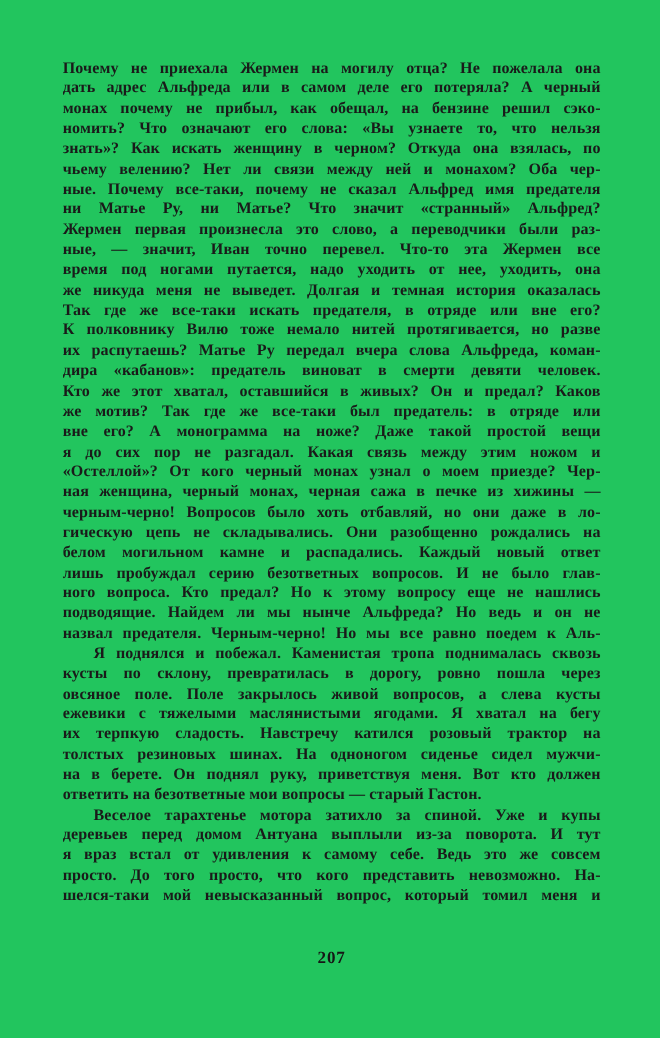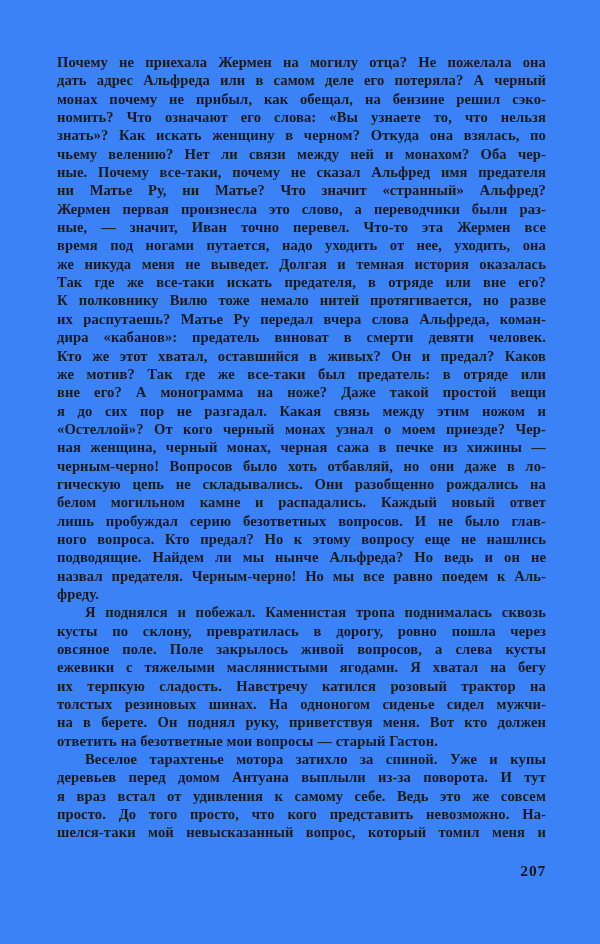--- a/index.html
+++ b/index.html
@@ -5,21 +5,21 @@
   html, body {
     margin: 0;
     padding: 0;
     background: #e8e8e8;
   }
   .page {
     position: relative;
     width: 600px;
     height: 944px;
     margin: 0 auto;
-    background: #3b82f6;
+    background: #22c55e;
     overflow: hidden;
     color: #1a1a1a;
     font-family: "Liberation Serif", "DejaVu Serif", serif;
   }
   .text-block {
     position: absolute;
     left: 57px;
     top: 53px;
     width: 489px;
     font-size: 14.6px;
@@ -39,21 +39,21 @@
   }
   .line.indent {
     padding-left: 28px;
     width: 461px;
   }
   .page-number {
     position: absolute;
     top: 862px;
     left: 57px;
     width: 489px;
-    text-align: right;
+    text-align: center;
     font-size: 15.5px;
     font-weight: 700;
     letter-spacing: 0.8px;
     color: #161616;
   }
 </style>
 </head>
 <body>
 
 <div class="page">
@@ -80,21 +80,20 @@
       <div class="line">я до сих пор не разгадал. Какая связь между этим ножом и</div>
       <div class="line">«Остеллой»? От кого черный монах узнал о моем приезде? Чер-</div>
       <div class="line">ная женщина, черный монах, черная сажа в печке из хижины —</div>
       <div class="line">черным-черно! Вопросов было хоть отбавляй, но они даже в ло-</div>
       <div class="line">гическую цепь не складывались. Они разобщенно рождались на</div>
       <div class="line">белом могильном камне и распадались. Каждый новый ответ</div>
       <div class="line">лишь пробуждал серию безответных вопросов. И не было глав-</div>
       <div class="line">ного вопроса. Кто предал? Но к этому вопросу еще не нашлись</div>
       <div class="line">подводящие. Найдем ли мы нынче Альфреда? Но ведь и он не</div>
       <div class="line">назвал предателя. Черным-черно! Но мы все равно поедем к Аль-</div>
-      <div class="line flush">фреду.</div>
       <div class="line indent">Я поднялся и побежал. Каменистая тропа поднималась сквозь</div>
       <div class="line">кусты по склону, превратилась в дорогу, ровно пошла через</div>
       <div class="line">овсяное поле. Поле закрылось живой вопросов, а слева кусты</div>
       <div class="line">ежевики с тяжелыми маслянистыми ягодами. Я хватал на бегу</div>
       <div class="line">их терпкую сладость. Навстречу катился розовый трактор на</div>
       <div class="line">толстых резиновых шинах. На одноногом сиденье сидел мужчи-</div>
       <div class="line">на в берете. Он поднял руку, приветствуя меня. Вот кто должен</div>
       <div class="line flush">ответить на безответные мои вопросы — старый Гастон.</div>
       <div class="line indent">Веселое тарахтенье мотора затихло за спиной. Уже и купы</div>
       <div class="line">деревьев перед домом Антуана выплыли из-за поворота. И тут</div>

